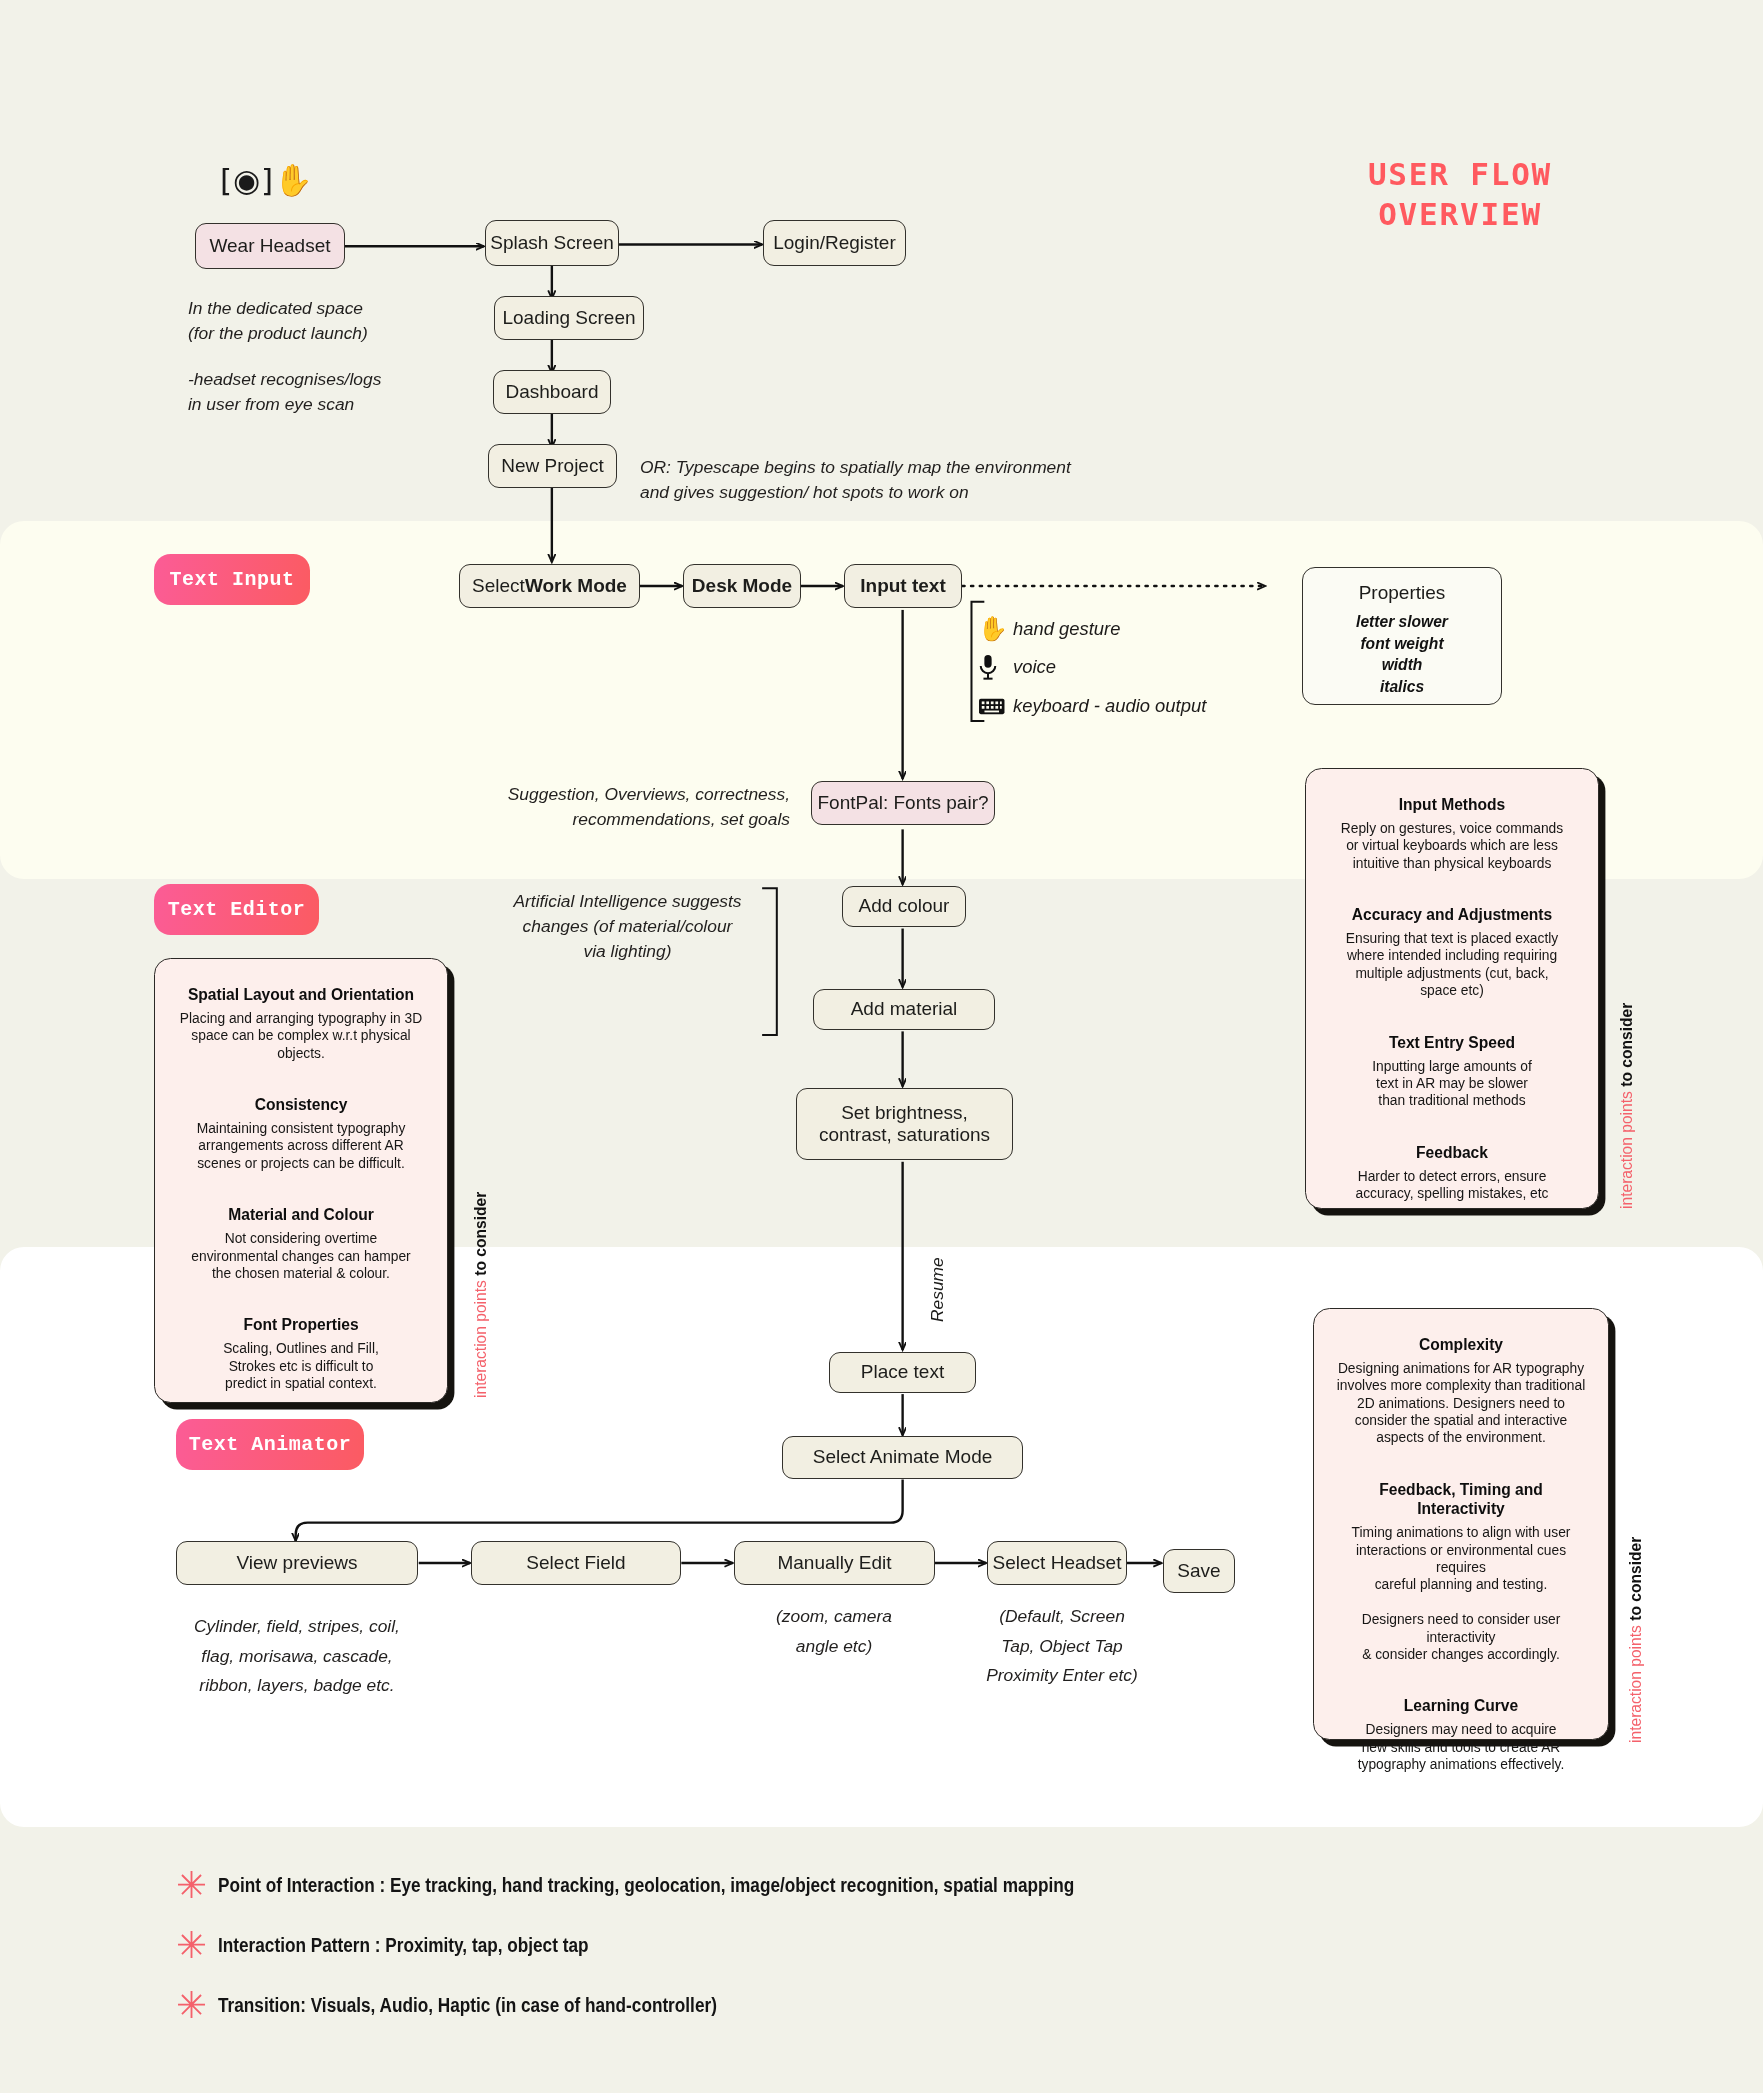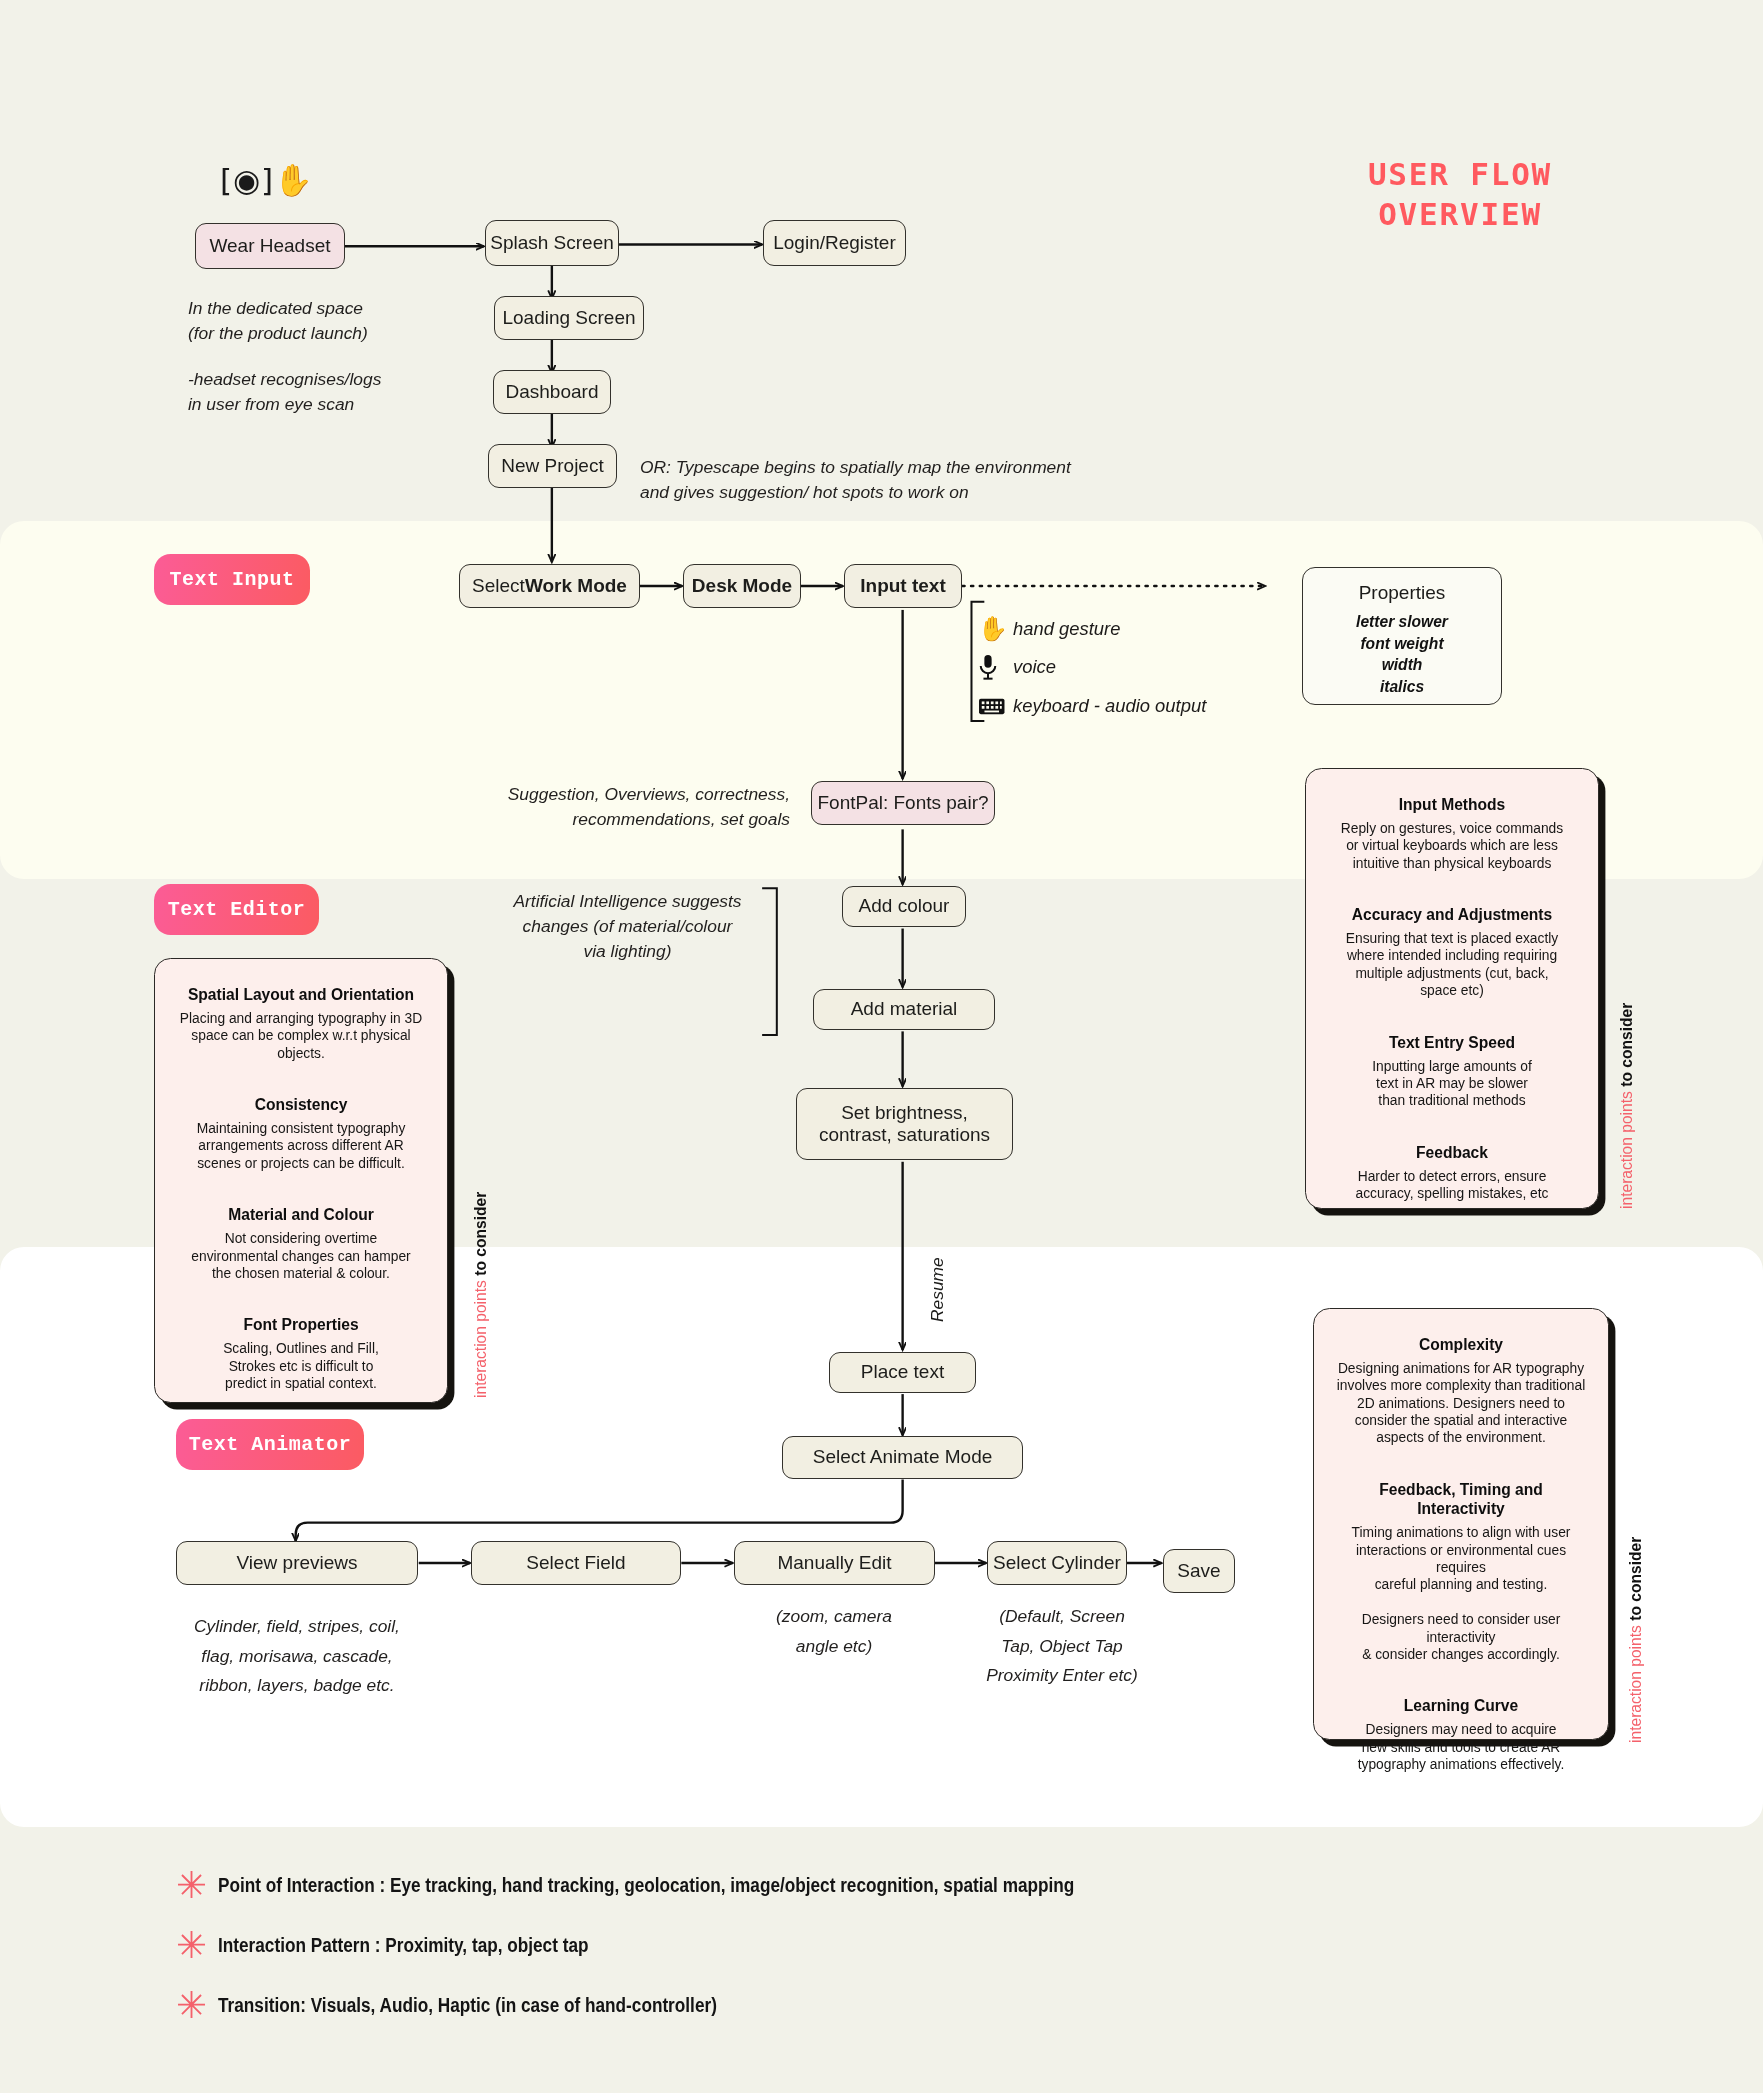--- a/index.html
+++ b/index.html
@@ -260,21 +260,21 @@
 <div class="node" style="left:829px; top:1352px; width:147px; height:41px;">Place text</div>
 
 <div class="node" style="left:782px; top:1436px; width:241px; height:43px;">Select Animate Mode</div>
 
 <div class="node" style="left:176px; top:1541px; width:242px; height:44px;">View previews</div>
 
 <div class="node" style="left:471px; top:1541px; width:210px; height:44px;">Select Field</div>
 
 <div class="node" style="left:734px; top:1541px; width:201px; height:44px;">Manually Edit</div>
 
-<div class="node" style="left:987px; top:1541px; width:140px; height:44px;">Select Cylinder</div>
+<div class="node" style="left:987px; top:1541px; width:140px; height:44px;">Select Headset</div>
 
 <div class="node" style="left:1163px; top:1541px; width:72px; height:44px;margin-top:8px;">Save</div>
 
 <div class="note" style="left:188px; top:296px; width:303px; white-space:pre-line;">In the dedicated space
 (for the product launch)</div>
 
 <div class="note" style="left:188px; top:367px; width:312px; white-space:pre-line;">-headset recognises/logs
 in user from eye scan</div>
 
 <div class="note" style="left:640px; top:455px; width:478px; white-space:pre-line;">OR: Typescape begins to spatially map the environment

